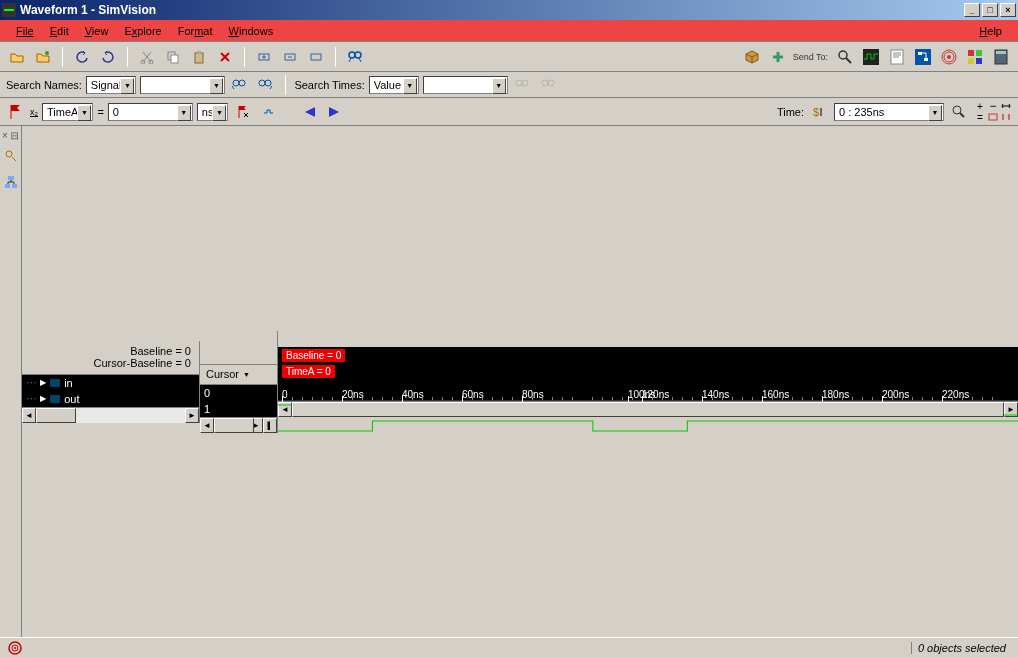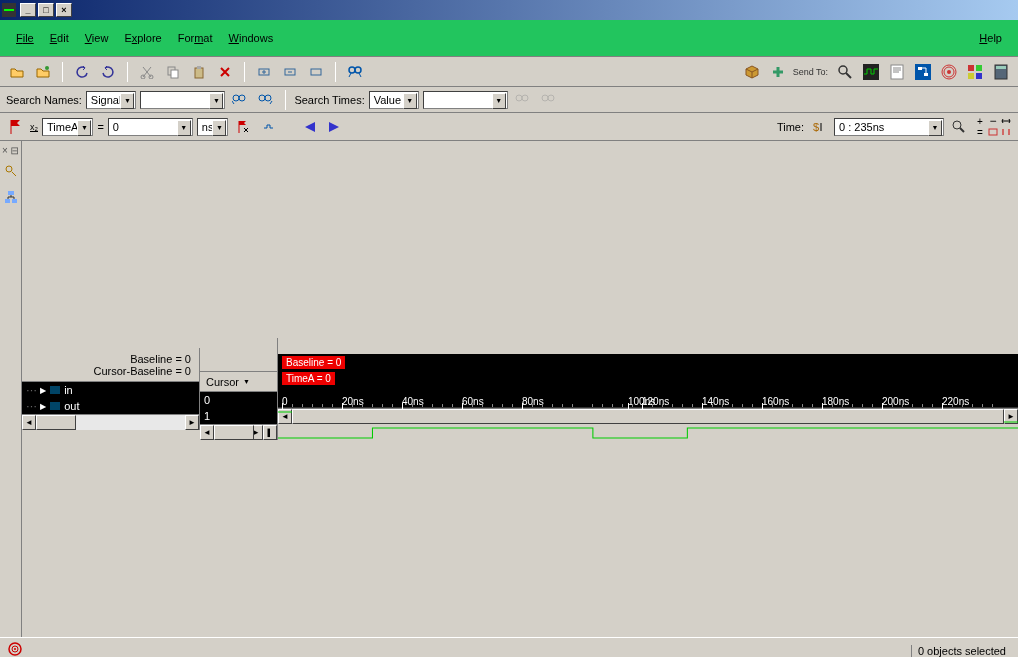--- a/index.html
+++ b/index.html
@@ -5,21 +5,21 @@
 * { margin: 0; padding: 0; box-sizing: border-box; font-family: "Lucida Sans", Arial, sans-serif; font-size: 11px; }
 body { background: #d4d0c8; width: 1018px; height: 657px; overflow: hidden; display: flex; flex-direction: column; }
 
 .titlebar { height: 20px; background: linear-gradient(to right, #0a246a, #a6caf0); color: #fff; display: flex; align-items: center; padding: 0 2px; }
 .titlebar .icon { width:14px; height:14px; background:#333; margin-right:4px; display:flex; align-items:center; justify-content:center; }
 .titlebar .icon svg { width:10px;height:10px; }
 .titlebar .title { flex: 1; font-weight: bold; font-size:12px; }
 .winbtns { display: flex; gap:2px; }
 .winbtn { width: 16px; height: 14px; background: #d4d0c8; border: 1px solid #fff; border-right-color:#404040; border-bottom-color:#404040; display:flex; align-items:center; justify-content:center; font-size:9px; font-weight:bold; color:#000; }
 
-.menubar { height: 37px; background: #22c55e; display: flex; align-items: center; padding: 0 8px; border-bottom: 1px solid #808080; }
+.menubar { height: 22px; background: #ef4444; display: flex; align-items: center; padding: 0 8px; border-bottom: 1px solid #808080; }
 .menuitem { padding: 2px 8px; cursor: default; }
 .menuitem span { text-decoration: underline; }
 .spacer { flex: 1; }
 
 .toolbar { height: 30px; background: #d4d0c8; display: flex; align-items: center; padding: 2px 6px; gap:4px; border-bottom: 1px solid #808080; }
 .tbtn { width: 22px; height: 22px; display:flex; align-items:center; justify-content:center; border:1px solid transparent; }
 .sep { width:1px; height:20px; background:#808080; margin:0 4px; border-right:1px solid #fff;}
 .sendto{ font-size:9px; color:#333; margin-right:2px;}
 
 .searchbar { height: 26px; background: #d4d0c8; display: flex; align-items: center; padding: 2px 6px; gap:4px; border-bottom: 1px solid #808080; }
@@ -62,36 +62,37 @@
 .redcursor{ position:absolute; left:0; top:0; bottom:0; width:1px; background:#e00;}
 .wave{ position:absolute; height:16px; left:0; right:0;}
 .wave svg{ width:100%; height:100%;}
 
 .hscroll{ height:16px; background:#d4d0c8; border-top:1px solid #808080; display:flex;}
 .hscroll .arrow{ width:14px; background:#d4d0c8; border:1px solid #fff; border-right-color:#404040; border-bottom-color:#404040; font-size:8px; display:flex;align-items:center;justify-content:center;}
 .hscroll .track{ flex:1; background:#e8e8e8; position:relative;}
 .hscroll .thumb{ position:absolute; top:0; bottom:0; left:0; width:100%; background:#d4d0c8; border:1px solid #fff; border-right-color:#404040; border-bottom-color:#404040;}
 .hscroll.small .thumb{ width:40px;}
 
-.statusbar{ height:20px; background:#d4d0c8; border-top:1px solid #fff; display:flex; align-items:flex-end; padding:0 6px;}
+.statusbar{ height:20px; background:#d4d0c8; border-top:1px solid #fff; display:flex; align-items:center; padding:0 6px;font-style:italic;}
 .statusbar .left{ width:18px;height:16px; display:flex;align-items:center;justify-content:center;}
 .statusbar .mid{ flex:1;}
 .statusbar .right{ font-size:11px; padding:0 6px; border-left:1px solid #808080;}
 
 svg{ display:block;}
 </style>
 </head>
 <body>
 
 <div class="titlebar">
   <div class="icon">
     <svg viewBox="0 0 10 10">
         <rect x="0" y="4" width="10" height="2" fill="#0f0"></rect>
       </svg>
   </div>
+  <div class="title">Waveform 1 - SimVision</div>
   <div class="winbtns">
     <div class="winbtn">_</div>
     <div class="winbtn">□</div>
     <div class="winbtn">×</div>
   </div>
 </div>
 
 <div class="menubar">
   <div class="menuitem"><span>F</span><span>ile</span></div>
   <div class="menuitem"><span>E</span>dit</div>

